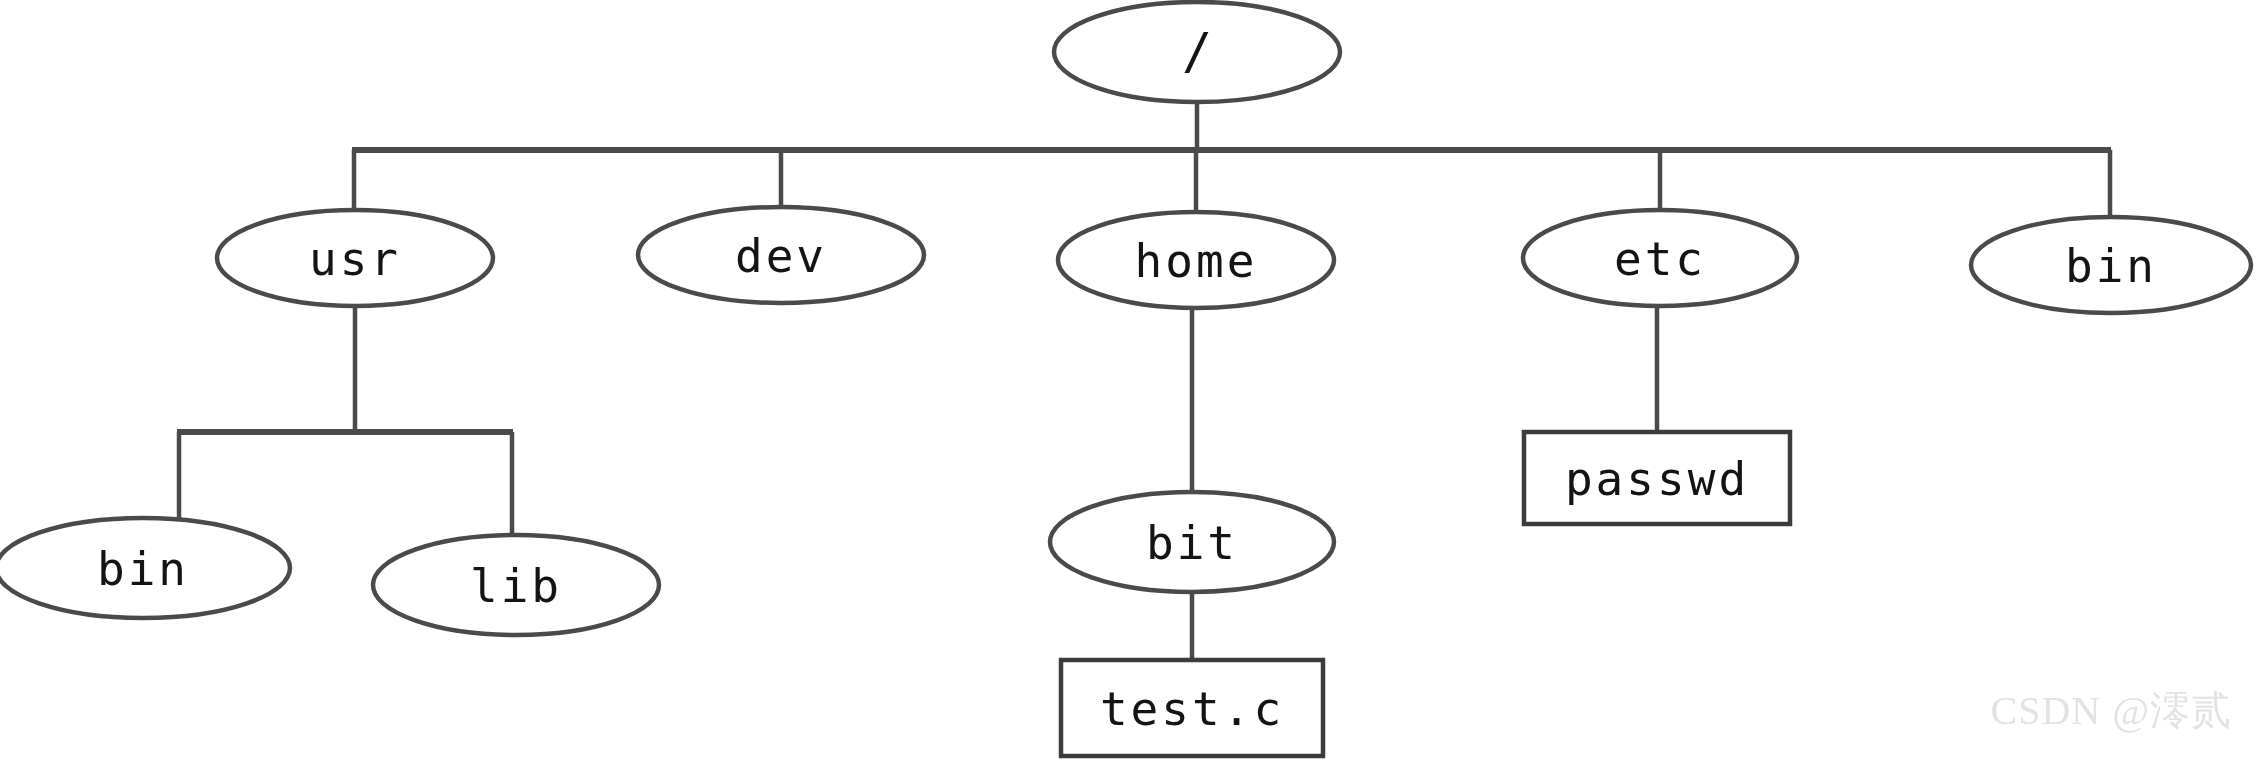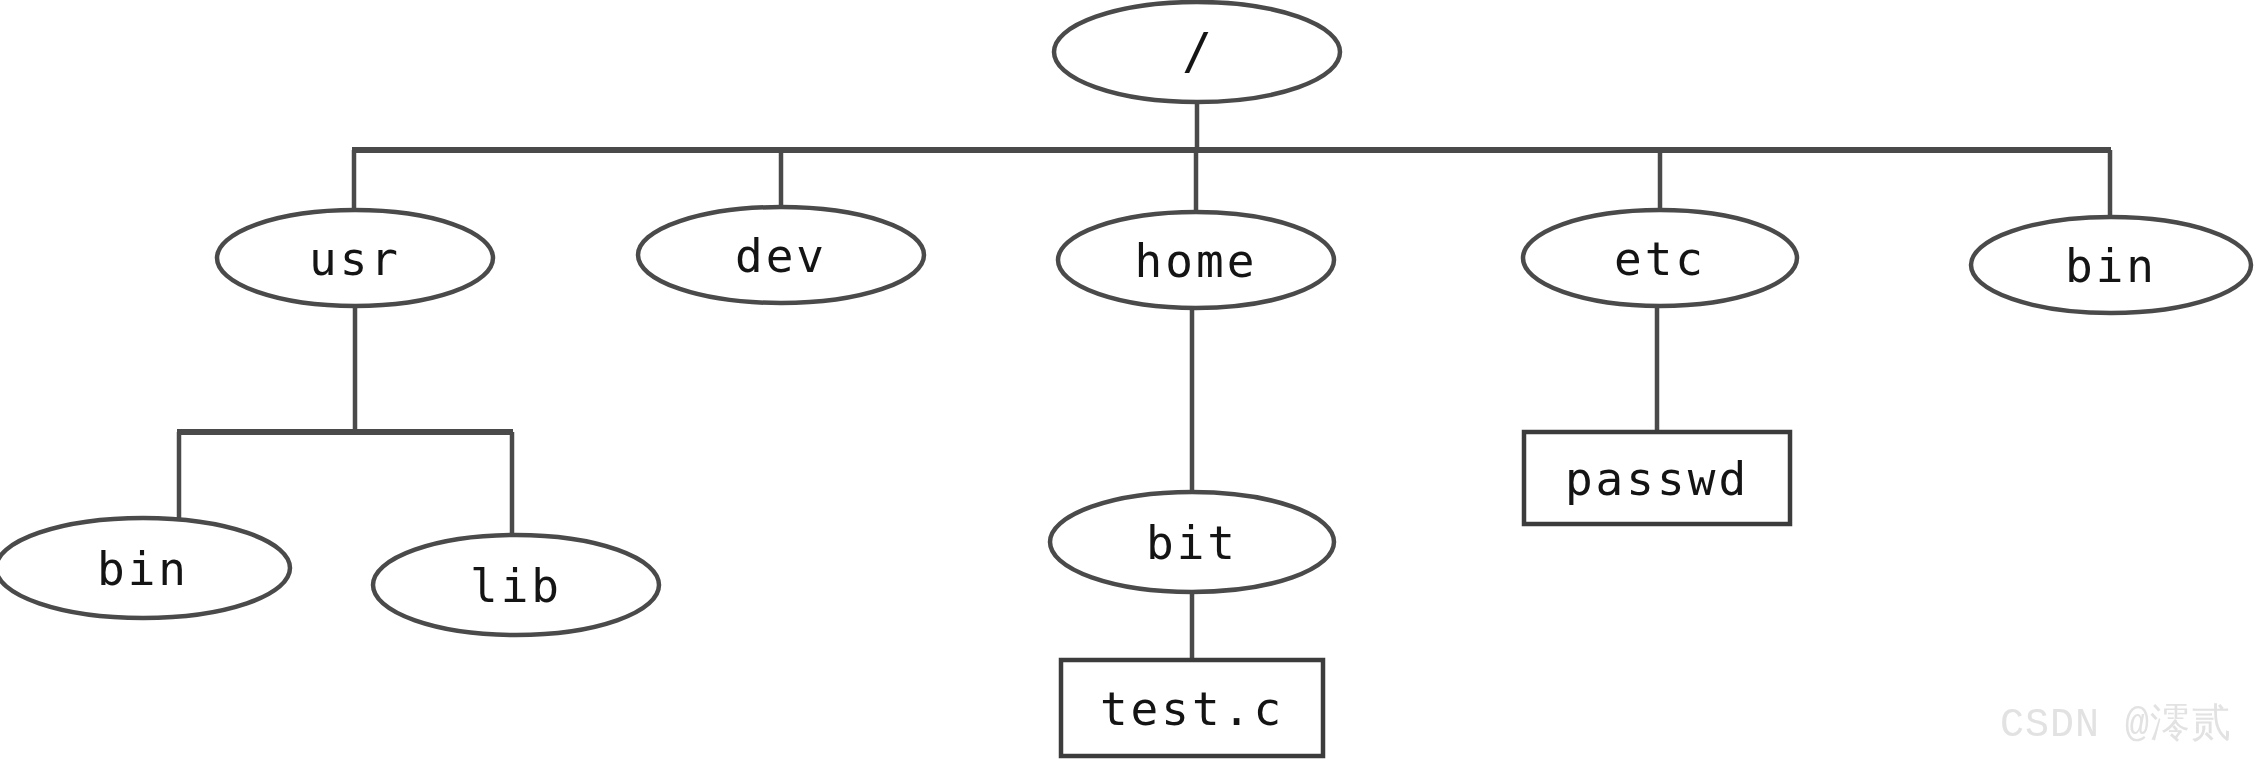--- a/index.html
+++ b/index.html
@@ -52,23 +52,23 @@
     text-anchor: middle;
     dominant-baseline: middle;
   }
   .node-label.root-slash {
     font-size: 50px;
     letter-spacing: 0;
   }
   .watermark {
     position: absolute;
     right: 24px;
-    bottom: 18px;
+    bottom: 30px;
     color: #e2e2e2;
-    font-family: Liberation Mono, monospace;
+    font-family: Liberation Serif, serif;
     font-size: 40px;
     letter-spacing: 1px;
     white-space: nowrap;
     user-select: none;
   }
 </style>
 </head>
 <body>
 
 <div id="canvas">

